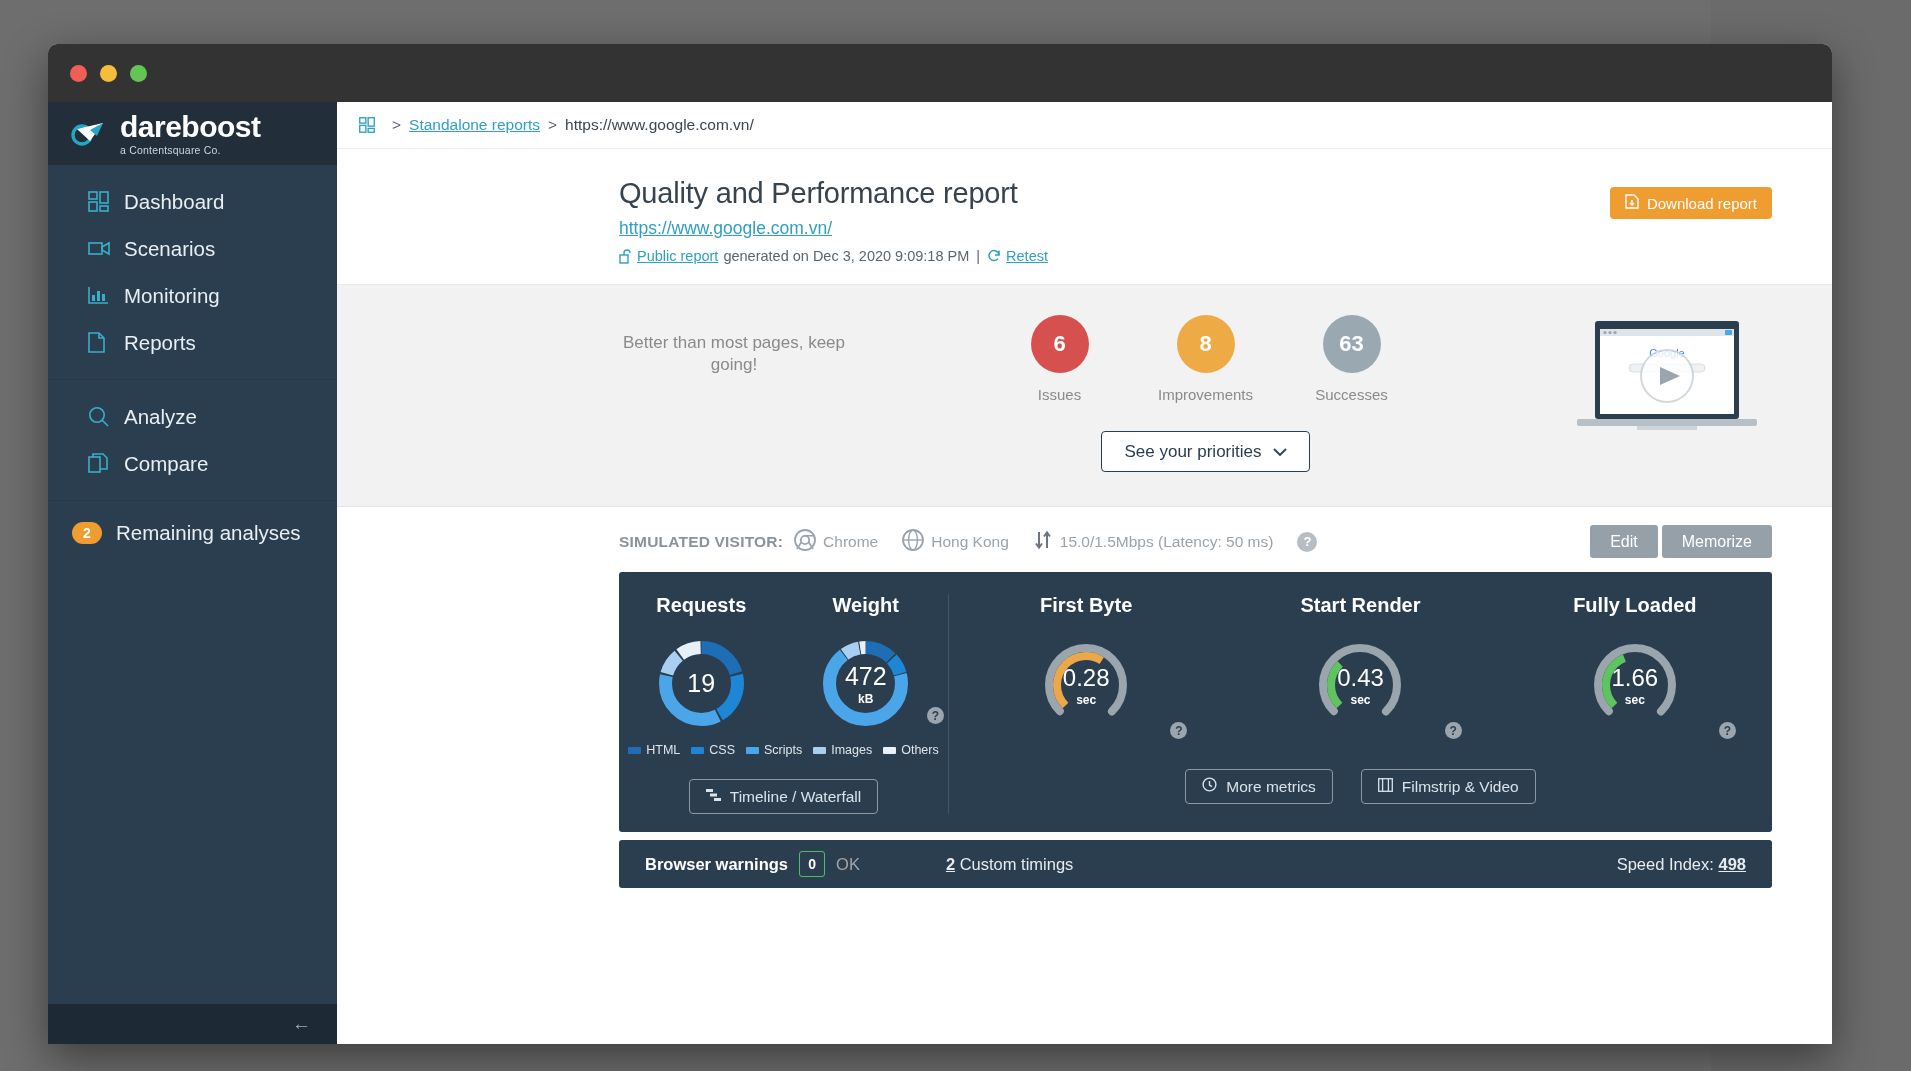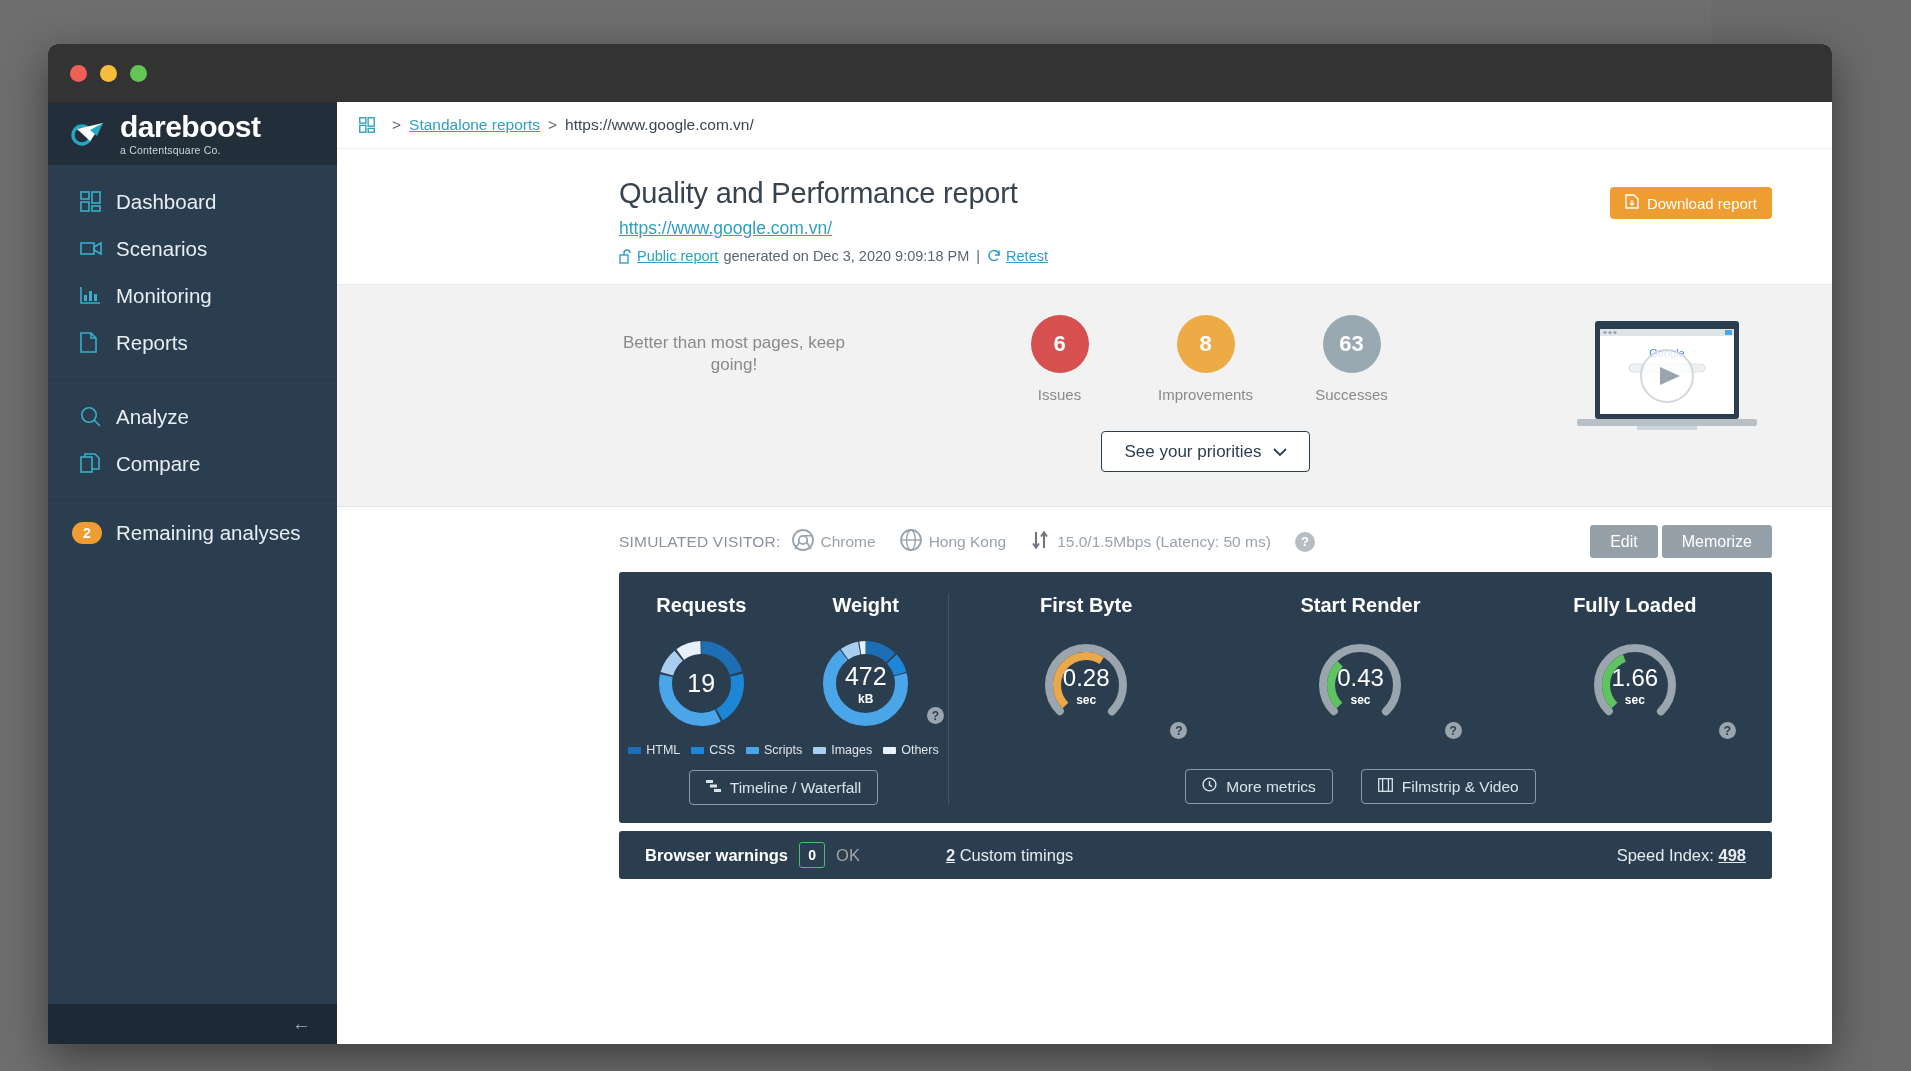--- a/index.html
+++ b/index.html
@@ -48,21 +48,21 @@
   .logo-block {
     height: 63px; background: #222e3a;
     display: flex; align-items: center; padding-left: 22px;
     flex: 0 0 63px;
   }
   .logo-mark { width: 42px; height: 26px; margin-right: 8px; flex:0 0 42px; }
   .logo-txt { display: flex; flex-direction: column; line-height: 1; }
   .logo-name { color: #fff; font-size: 30px; font-weight: bold; letter-spacing: -0.5px; }
   .logo-sub { color: #ccd5dd; font-size: 10.5px; margin-top: 3px; letter-spacing: .2px; }
 
-  .nav-group { padding: 13px 8px; border-bottom: 1px solid #23394d; }
+  .nav-group { padding: 13px 16px; border-bottom: 1px solid #23394d; }
   .nav-item {
     height: 47px; display: flex; align-items: center;
     padding-left: 24px; cursor: pointer;
   }
   .nav-item .nic { width: 36px; flex: 0 0 36px; display: flex; align-items: center; color: #3aaec9; }
   .nav-item .nlbl { color: #e9eef2; font-size: 20.5px; }
   .nav-item.active { background: #23a7c4; }
   .nav-item.active .nlbl { color: #fff; }
   .nav-item.active .nic { color: #fff; }
   .badge-num {
@@ -142,21 +142,21 @@
     cursor: pointer; font-family: "Liberation Sans", sans-serif;
   }
   .thumb-col { width: 210px; display: flex; justify-content: center; padding-top: 4px; }
 
   
   .visitor-row {
     padding: 18px 60px 14px 282px;
     display: flex; align-items: center; gap: 0;
     font-size: 15.5px; color: #9aa3ab;
   }
-  .vis-lbl { font-weight: normal; color: #8a939b; letter-spacing: .2px; margin-right: 11px; }
+  .vis-lbl { font-weight: bold; color: #8a939b; letter-spacing: .2px; margin-right: 11px; }
   .vis-item { display: flex; align-items: center; gap: 7px; margin-right: 24px; }
   .vis-q {
     width: 20px; height: 20px; border-radius: 50%; background: #b6bec4; color: #fff;
     font-size: 13px; display: flex; align-items: center; justify-content: center; font-weight: bold;
   }
   .vis-actions { margin-left: auto; display: flex; gap: 4px; }
   .vis-actions button {
     background: #95a0a9; color: #fff; border: none; border-radius: 3px;
     height: 33px; padding: 0 20px; font-size: 16px; cursor: pointer;
     font-family: "Liberation Sans", sans-serif;
@@ -192,21 +192,21 @@
     position: absolute; inset: 0; display: flex; flex-direction: column;
     align-items: center; justify-content: center; color: #fff;
   }
   .gctr .gv { font-size: 24px; }
   .gctr .gu { font-size: 12px; font-weight: bold; margin-top: 1px; }
   .qmark {
     width: 17px; height: 17px; border-radius: 50%; background: #9aa5ae; color: #2b3e50;
     font-size: 12px; font-weight: bold; display: flex; align-items: center; justify-content: center;
     position: absolute;
   }
-  .mp-btnrow { display: flex; justify-content: center; gap: 28px; margin-top: 13px; }
+  .mp-btnrow { display: flex; justify-content: center; gap: 28px; margin-top: 22px; }
   .mp-btn {
     border: 1px solid #8d99a4; background: transparent; color: #dbe2e8;
     border-radius: 4px; height: 35px; padding: 0 16px; font-size: 15.5px;
     display: flex; align-items: center; gap: 9px; cursor: pointer;
     font-family: "Liberation Sans", sans-serif;
   }
 
   .warn-bar {
     margin-top: 8px; background: #2b3e50; border-radius: 3px;
     height: 48px; display: flex; align-items: center;

